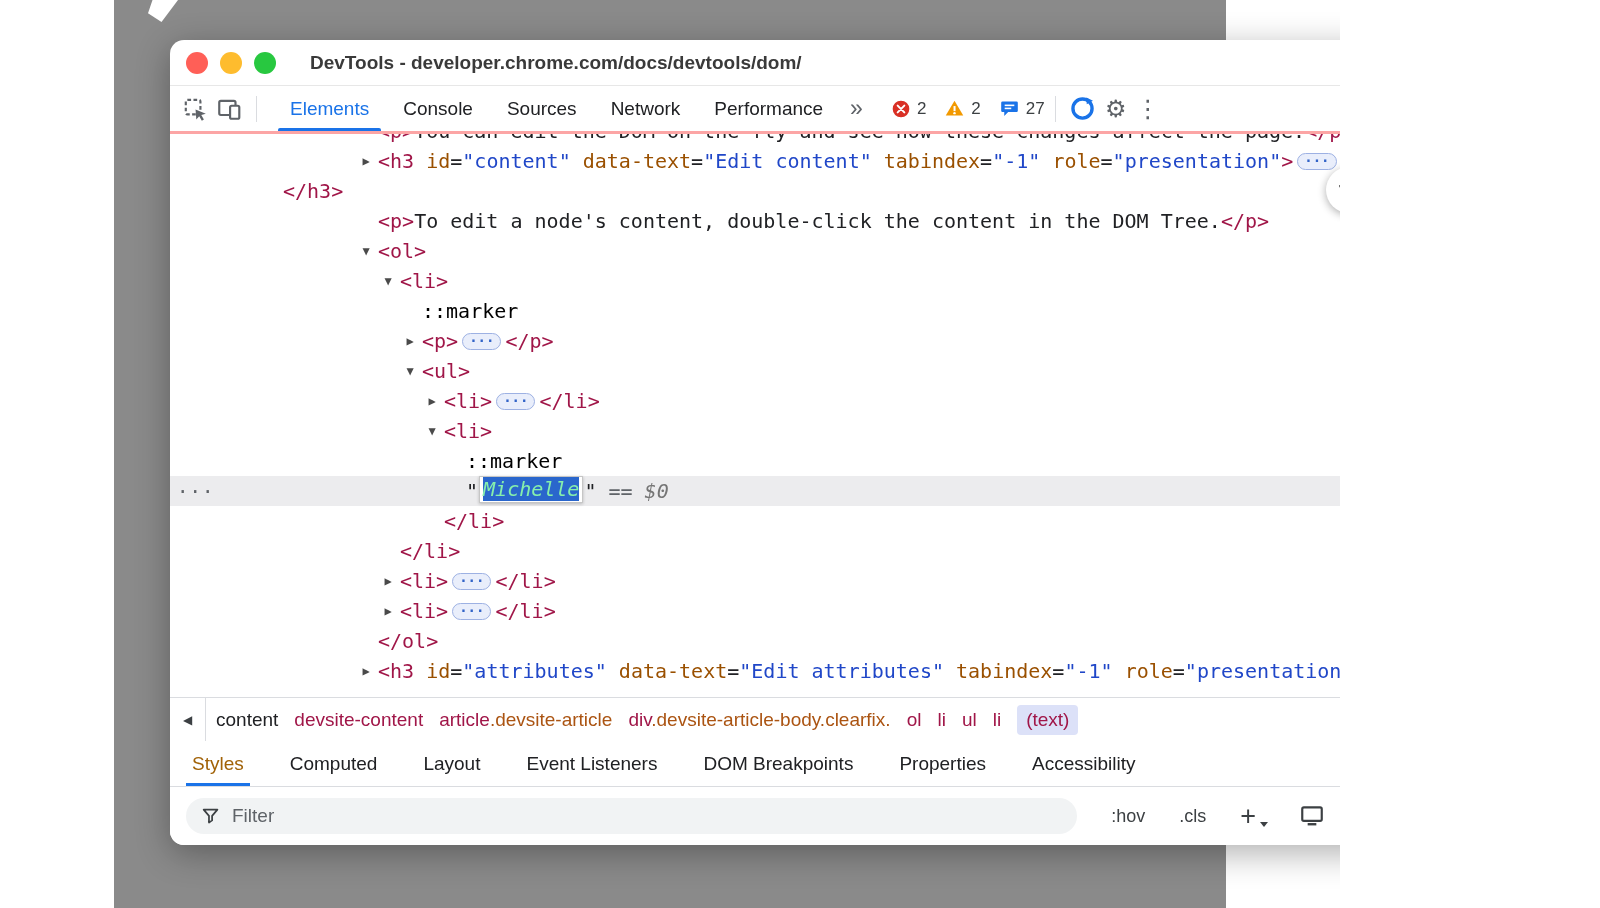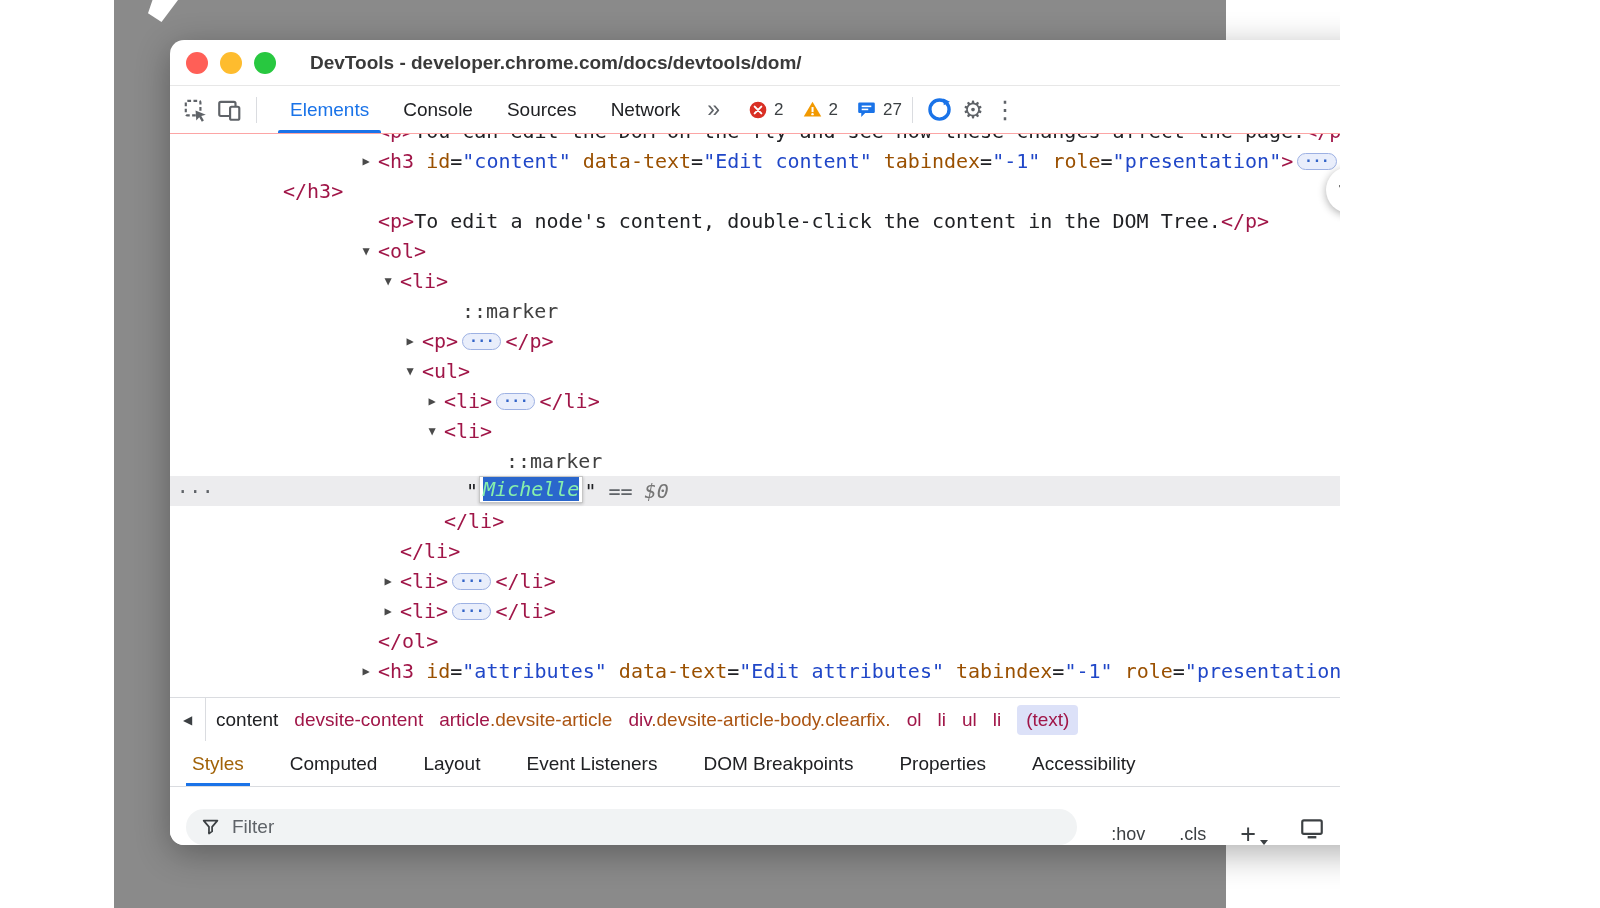--- a/index.html
+++ b/index.html
@@ -11,42 +11,42 @@
   .window { position:absolute; left:170px; top:40px; width:1240px; height:805px; background:#fff;
             border-radius:14px; box-shadow:0 8px 34px rgba(0,0,0,.32); overflow:hidden; }
 
   
   .titlebar { height:46px; display:flex; align-items:center; padding-left:16px; border-bottom:1px solid #e7e7e7; }
   .dot { width:22px; height:22px; border-radius:50%; margin-right:12px; }
   .dot.red{ background:#ff5f57; } .dot.yellow{ background:#febc2e; } .dot.green{ background:#28c840; }
   .title { margin-left:22px; font-size:19px; font-weight:bold; color:#3a3a3a; }
 
   
-  .toolbar { height:48px; display:flex; align-items:center; border-bottom:1px solid #fca5a5; padding:0 14px 0 8px; }
+  .toolbar { height:48px; display:flex; align-items:center; border-bottom:3px solid #fca5a5; padding:0 14px 0 8px; }
   .tb-btn { width:34px; height:34px; display:flex; align-items:center; justify-content:center; background:none; border:none; }
   .vsep { width:1px; height:26px; background:#dadce0; margin:0 10px; flex:0 0 auto; }
   .tabstrip { display:flex; height:100%; margin-left:6px; }
   .tab { height:100%; display:flex; align-items:center; padding:0 17px; font-size:19px; color:#202124; position:relative; }
   .tab.active { color:#1a73e8; }
   .tab.active::after { content:""; position:absolute; left:5px; right:5px; bottom:0; height:3px; background:#1a73e8; border-radius:2px 2px 0 0; }
   .more-tabs { margin:0 10px; font-size:23px; color:#5f6368; background:none; border:none; line-height:1; }
   .badge { display:flex; align-items:center; gap:6px; margin-left:18px; font-size:17px; color:#3c4043; }
   .badge:first-of-type { margin-left:auto; }
   .glyph-btn { background:none; border:none; font-size:24px; color:#5f6368; width:32px; height:32px; line-height:30px; text-align:center; }
 
   
   .tree { position:relative; height:563px; overflow:hidden; background:#fff;
           font-family:"DejaVu Sans Mono", monospace; font-size:20px; }
   .tree-inner { margin-top:-18px; }
   .row { height:30px; line-height:30px; white-space:pre; position:relative; }
   .row.selected { background:#ececee; }
   .arrow { position:absolute; top:0; width:18px; text-align:center; font-size:12px; color:#4a4a4a; }
   .row-dots { position:absolute; left:7px; top:0; font-size:19px; color:#5f6368; letter-spacing:1px; }
   .tk-tag{ color:#a01648; } .tk-attr{ color:#9a5000; } .tk-val{ color:#2047c8; }
-  .tk-punct{ color:#202124; } .tk-text{ color:#202124; } .tk-pseudo{ color:#404040;margin-left:40px; }
+  .tk-punct{ color:#202124; } .tk-text{ color:#202124; } .tk-pseudo{ color:#000000; }
   .tk-eq{ color:#5f6368; } .tk-dollar{ color:#757575; font-style:italic; }
   .pill { display:inline-block; vertical-align:2px; margin:0 4px; padding:0 6px; height:17px; line-height:14px;
           border-radius:9px; background:#e9eefb; border:1px solid #9db1e3; color:#3264c8; font-size:14px; font-weight:bold; }
   .editbox { display:inline-block; background:#fff; border:1px solid #c6c6c6; box-shadow:0 1px 3px rgba(0,0,0,.22);
              padding:0 3px; margin:0 1px; height:27px; line-height:25px; vertical-align:top; }
   .selhl { background:#2a66cc; color:#86efac;font-style:italic; }
   .a11y-btn { position:absolute; left:1156px; top:127px; width:46px; height:46px; border-radius:50%;
               background:#fff; border:none; box-shadow:0 2px 8px rgba(0,0,0,.32); display:flex;
               align-items:center; justify-content:center; z-index:5; }
 
@@ -61,21 +61,21 @@
   .crumb-right { width:30px; height:100%; border-left:1px solid #dadce0; background:#f8f9fa; border-top:none; border-bottom:none; border-right:none;
                  display:flex; align-items:center; justify-content:center; font-size:12px; color:#5f6368; }
 
   
   .ptabs { height:46px; border-bottom:1px solid #dadce0; display:flex; align-items:center; padding-left:16px; gap:34px; background:#fff; }
   .ptab { height:100%; display:flex; align-items:center; font-size:19px; color:#202124; position:relative; padding:0 6px; white-space:nowrap; }
   .ptab.active { color:#a16207; }
   .ptab.active::after { content:""; position:absolute; left:0; right:0; bottom:0; height:3px; background:#1a73e8; }
 
   
-  .filterbar { height:58px; display:flex; align-items:flex-end; padding:0 16px; gap:34px; background:#fff; }
+  .filterbar { height:58px; display:flex; align-items:center; padding:0 16px; gap:34px; background:#fff; }
   .filter-pill { flex:1; height:36px; border-radius:18px; background:#f1f3f4; display:flex; align-items:center; padding:0 14px; gap:10px; }
   .filter-input { flex:1; border:none; background:transparent; outline:none; font-size:19px; color:#3c4043; font-family:"Liberation Sans",sans-serif; }
   .filter-input::placeholder { color:#5f6368; opacity:1; }
   .fb-text { font-size:18px; color:#3c4043; background:none; border:none; }
   .fb-plus { font-size:27px; color:#3c4043; background:none; border:none; position:relative; line-height:22px; padding-right:6px; }
   .fb-plus .caret { position:absolute; right:-6px; bottom:0; width:0; height:0;
                     border-left:4px solid transparent; border-right:4px solid transparent; border-top:5px solid #3c4043; }
   .fb-icon { width:32px; height:32px; background:none; border:none; display:flex; align-items:center; justify-content:center; }
 </style>
 </head>
@@ -107,20 +107,21 @@
           <rect x="13" y="9" width="8.5" height="12" rx="1.5" fill="#fff" stroke="#5f6368" stroke-width="2"></rect>
         </svg>
       </button>
       <div class="vsep"></div>
 
       <div class="tabstrip">
           <span class="tab active">Elements</span>
           <span class="tab">Console</span>
           <span class="tab">Sources</span>
           <span class="tab">Network</span>
+          <span class="tab">Performance</span>
         </div>
 
       <button class="more-tabs">»</button>
 
       <div class="badge">
         <svg width="20" height="20" viewBox="0 0 24 24">
           <circle cx="12" cy="12" r="10" fill="#d93025"></circle>
           <path d="M8 8 L16 16 M16 8 L8 16" stroke="#fff" stroke-width="2.4" stroke-linecap="round"></path>
         </svg>
         <span>2</span>

